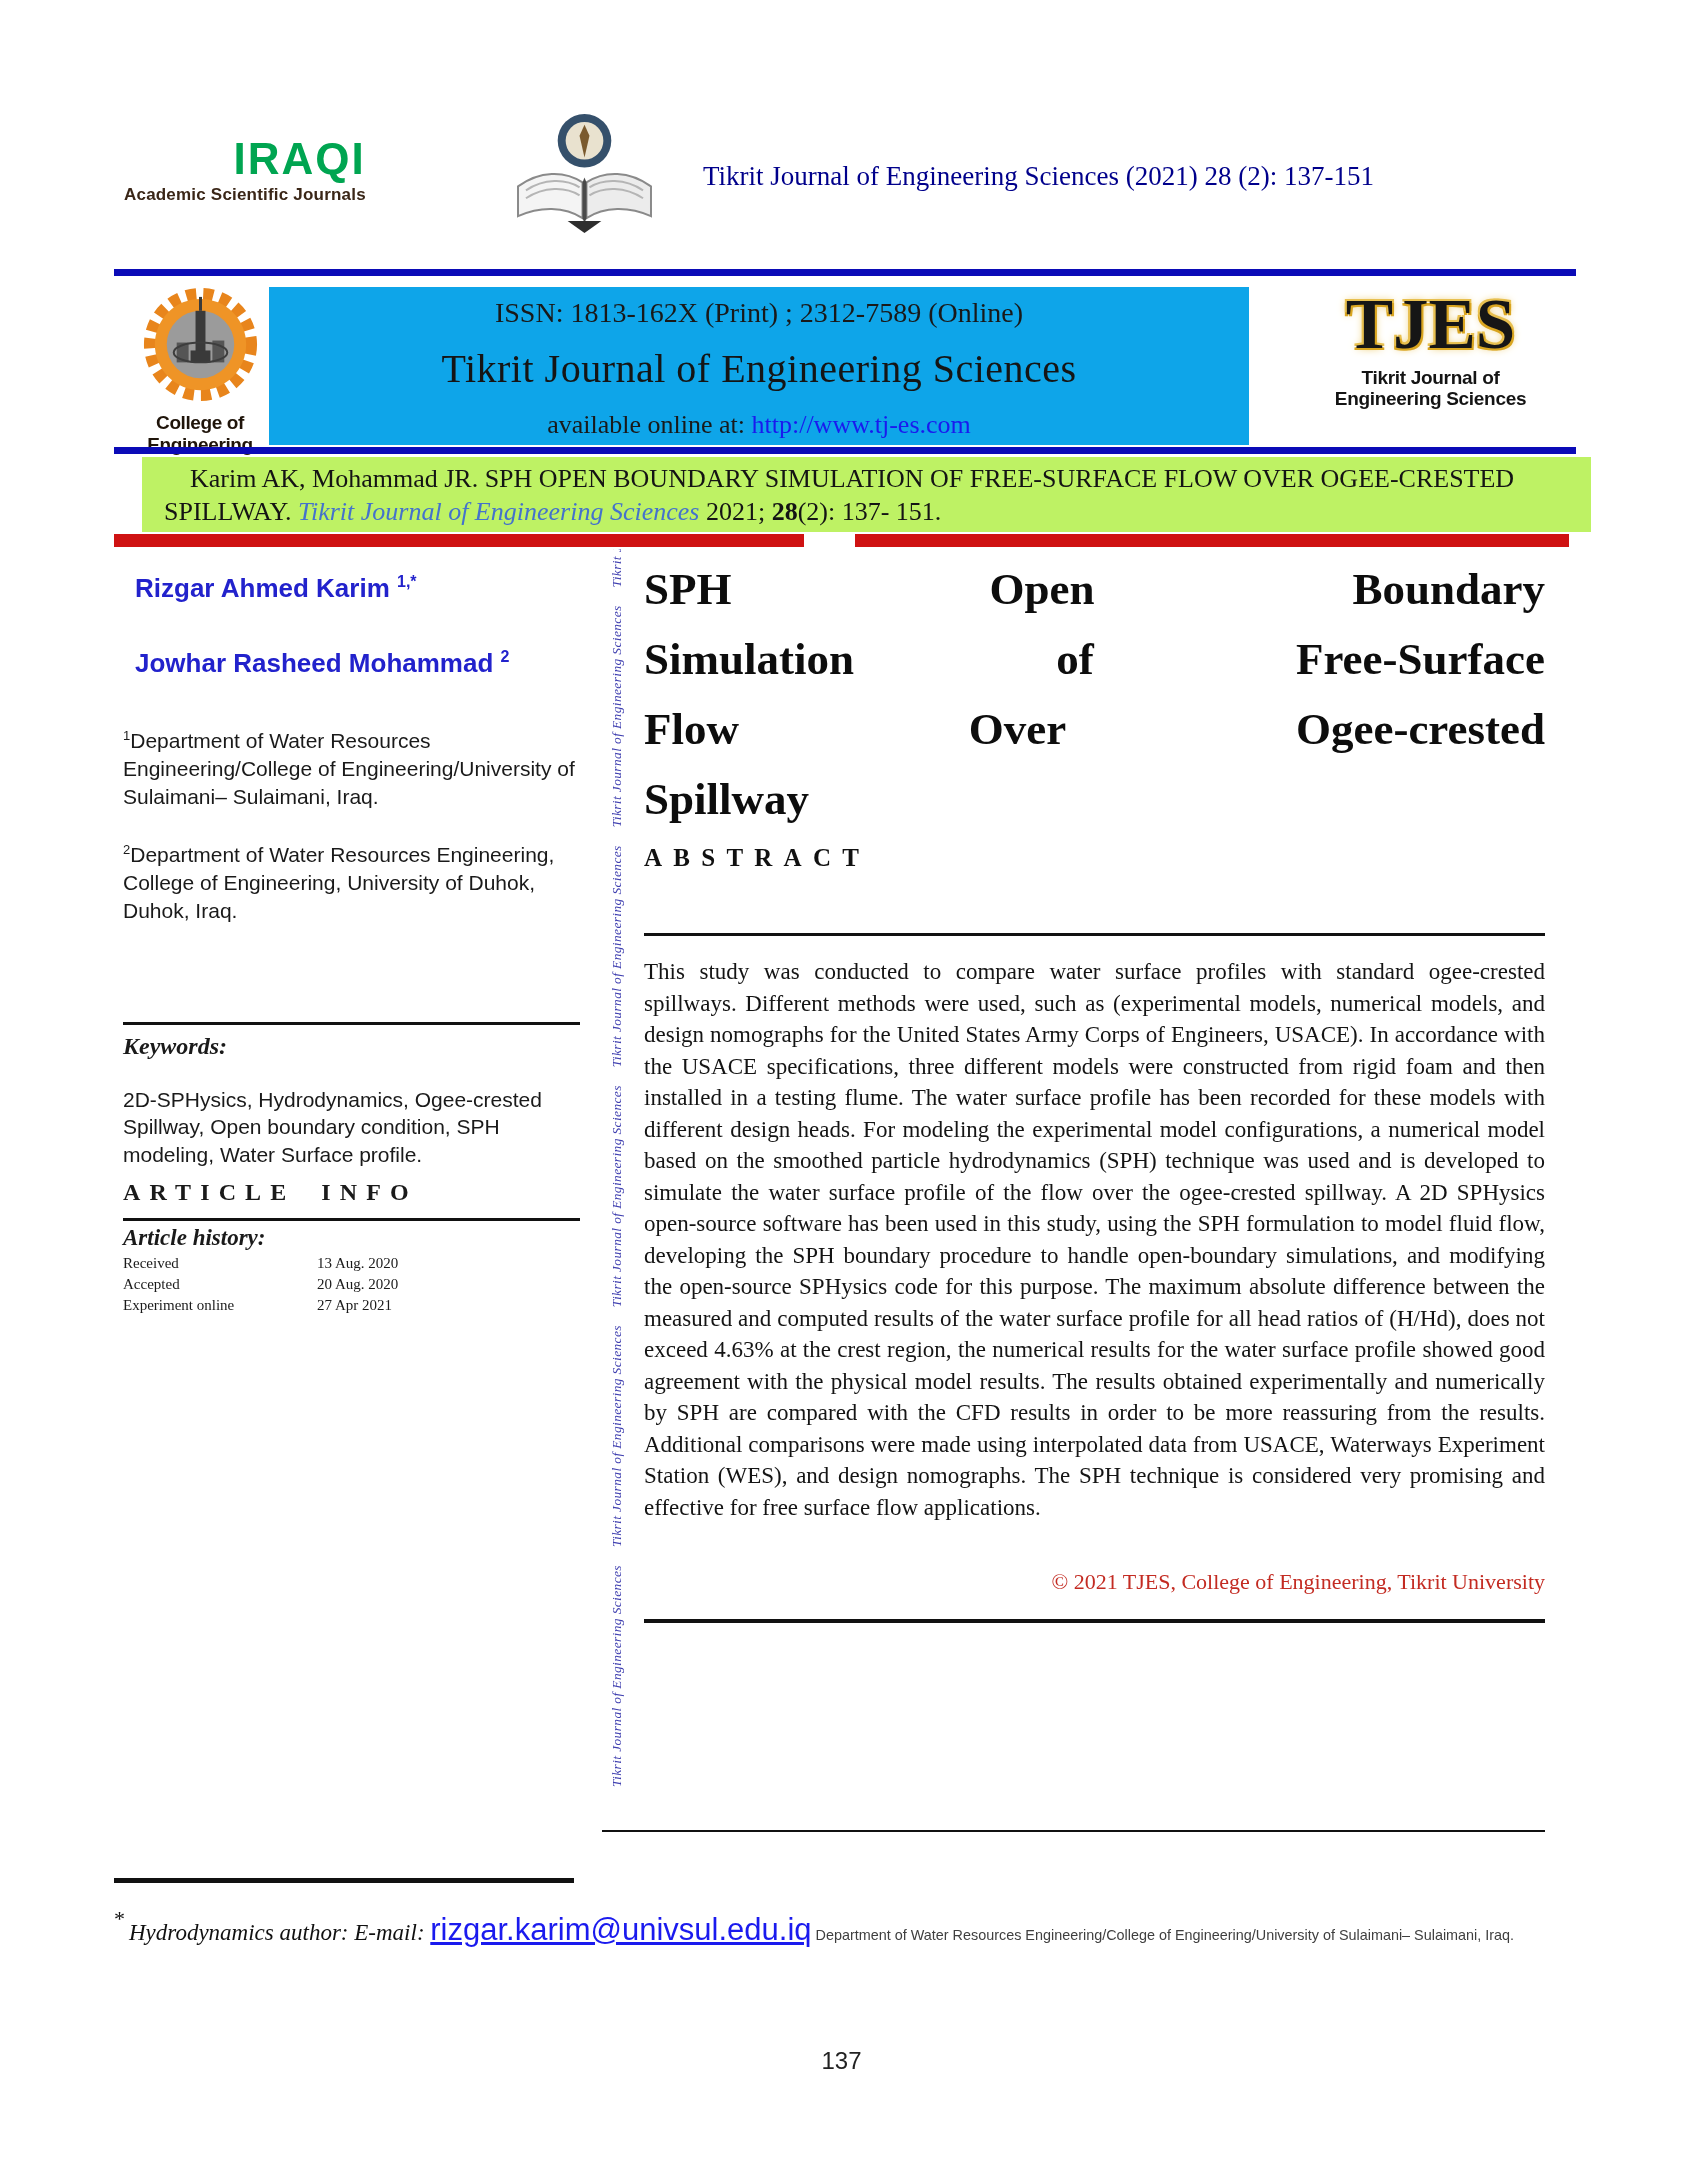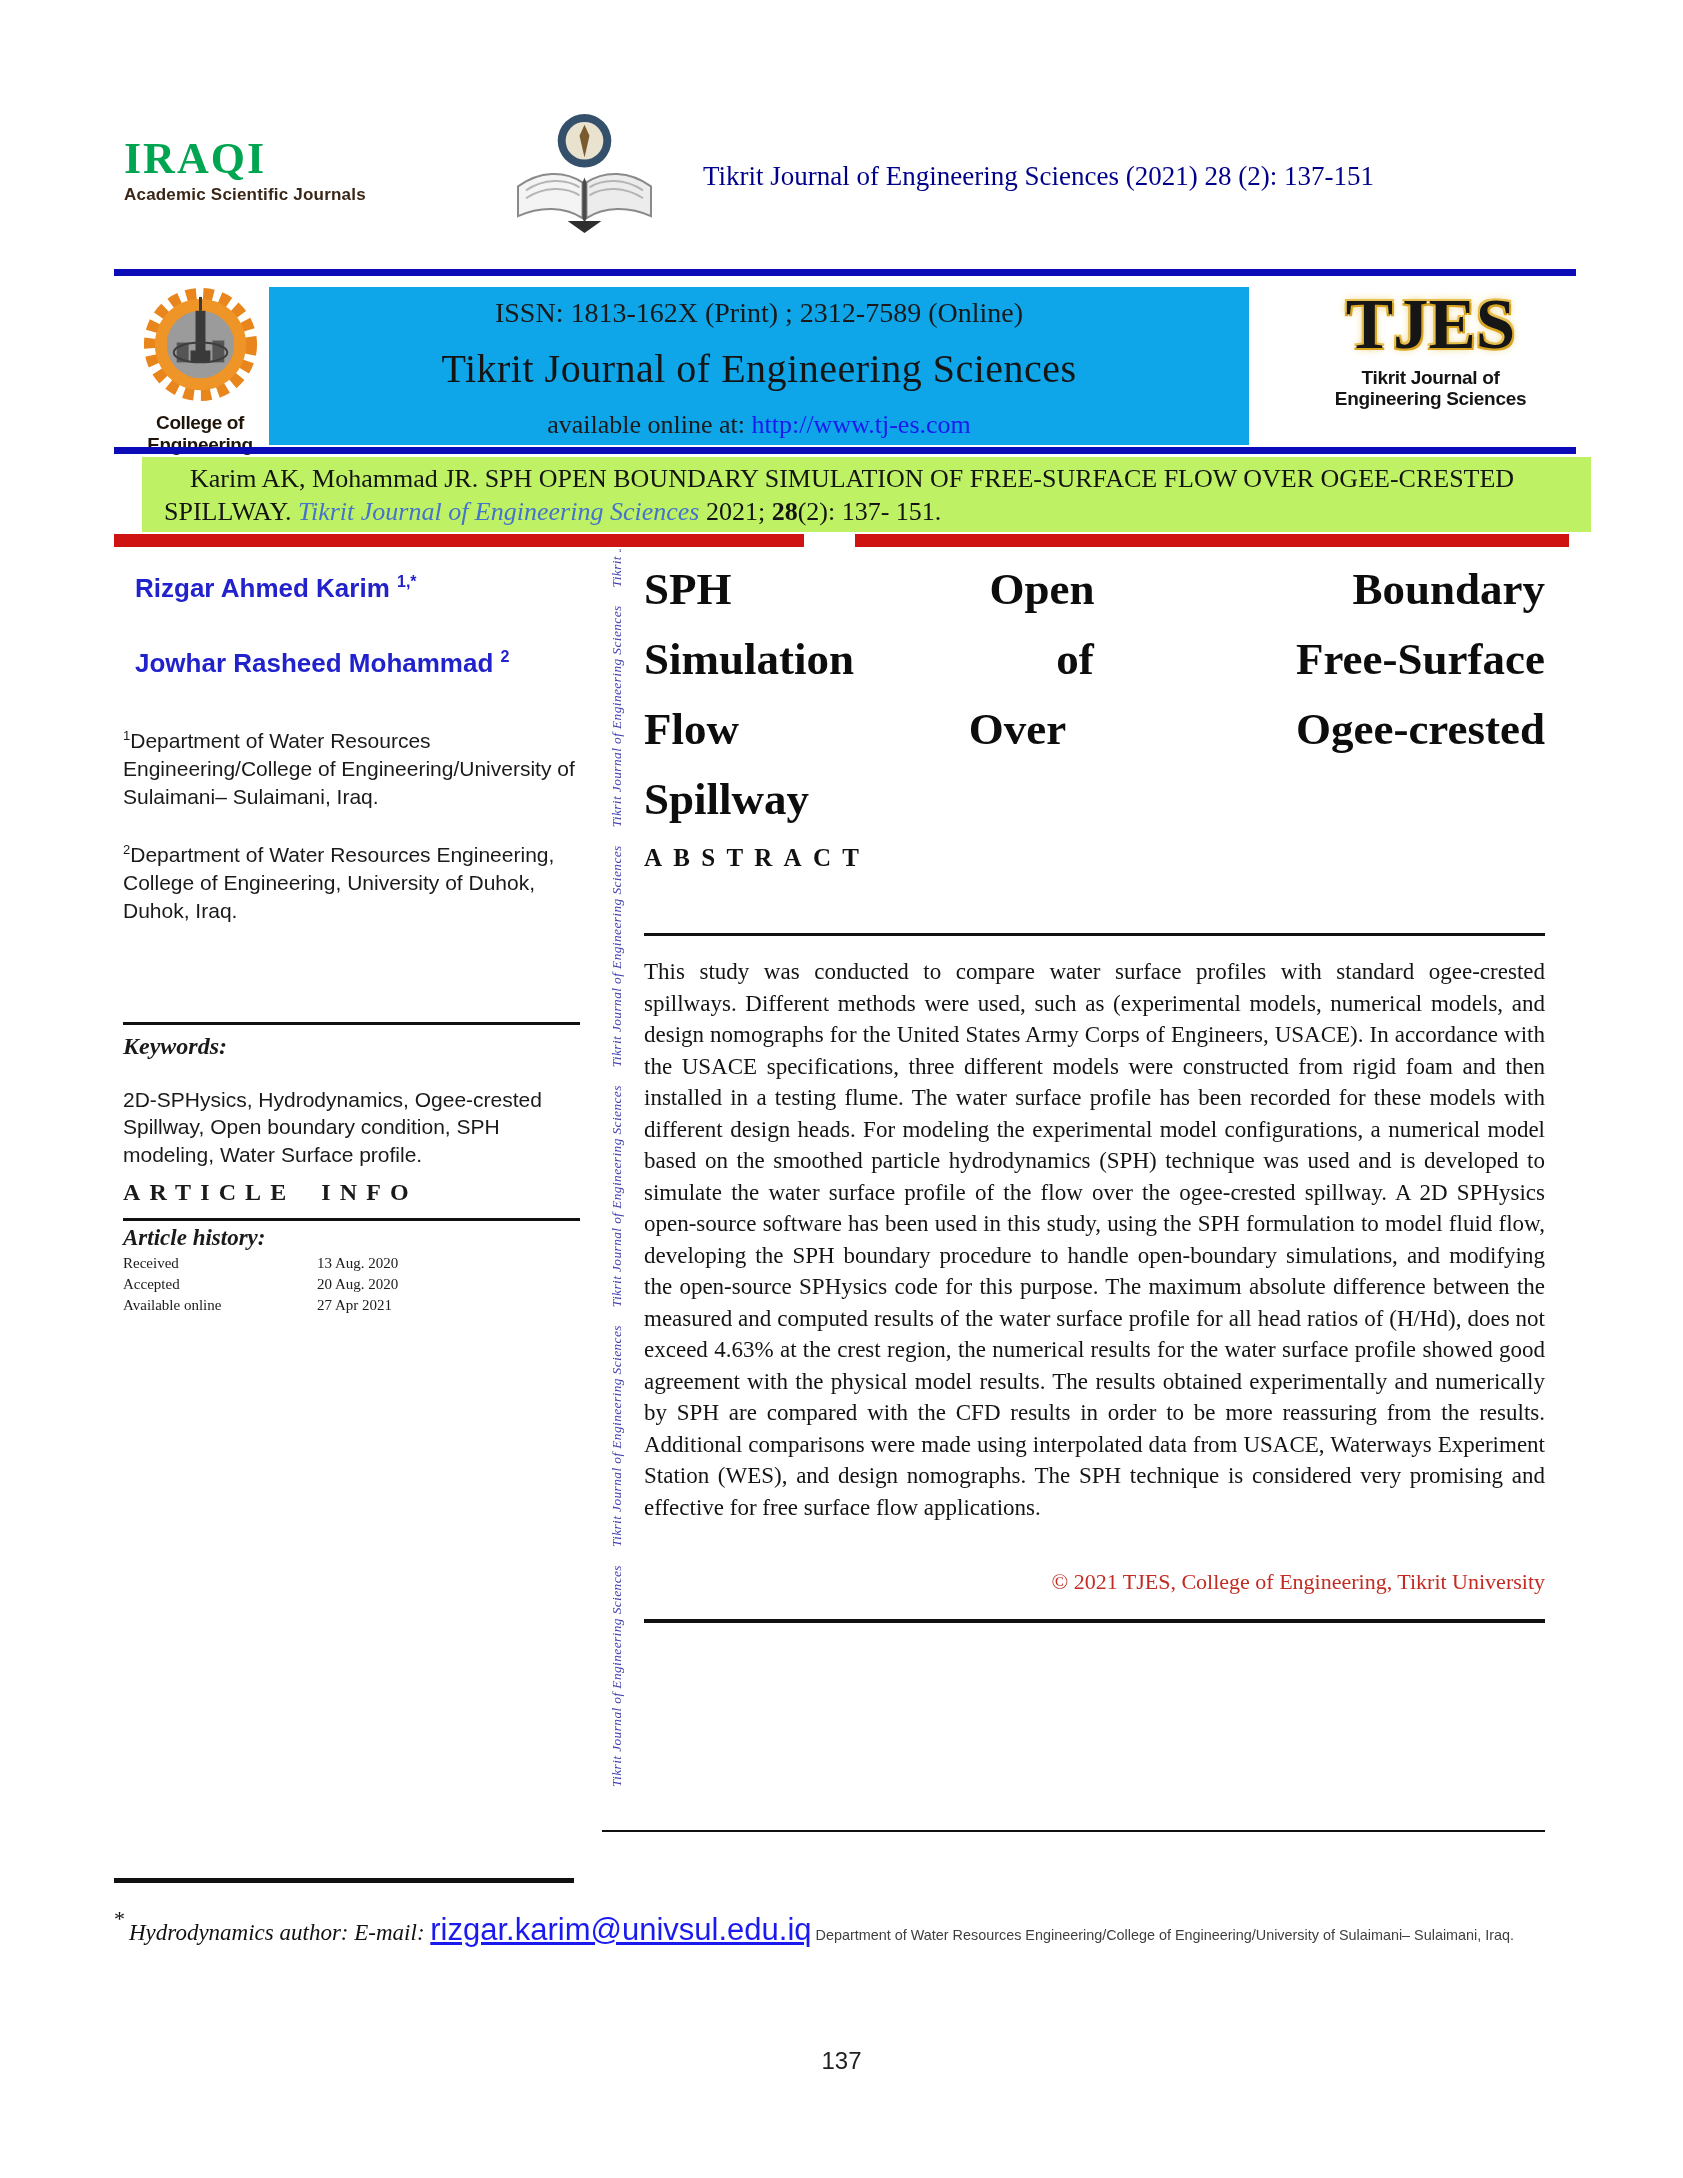--- a/index.html
+++ b/index.html
@@ -2,22 +2,22 @@
 <html><head>
 <meta charset="utf-8">
 <style>
   html,body{margin:0;padding:0;background:#ffffff;}
   .page{position:relative;width:1683px;height:2178px;background:#fff;overflow:hidden;
         font-family:"Liberation Serif",serif;color:#111;}
 
   
   .top-header{position:absolute;left:114px;top:119px;width:1465px;height:149px;}
   .iraqi-logo{position:absolute;left:10px;top:18px;}
-  .iraqi-word{font-family:Liberation Serif, serif;font-weight:800;font-size:44px;
-              color:#00a551;letter-spacing:2px;line-height:1;}
+  .iraqi-word{font-family:Liberation Sans, sans-serif;font-weight:800;font-size:44px;
+              color:#00a551;letter-spacing:2px;line-height:1;text-align:right;}
   .iraqi-sub{font-family:"Liberation Sans",sans-serif;font-weight:700;font-size:17px;
              color:#3a2617;margin-top:4px;letter-spacing:0.2px;}
   .book-icon{position:absolute;left:396px;top:-12px;}
   .journal-ref{position:absolute;left:589px;top:42px;font-size:27px;color:#00008b;white-space:nowrap;}
 
   .hr-blue{position:absolute;left:114px;width:1462px;height:7px;background:#0b0bb7;}
   .hr-blue.one{top:269px;}
   .hr-blue.two{top:447px;}
 
   
@@ -186,21 +186,21 @@
     <div class="hist-table">
         <div class="hist-row">
           <span>Received</span>
           <span>13 Aug. 2020</span>
         </div>
         <div class="hist-row">
           <span>Accepted</span>
           <span>20 Aug. 2020</span>
         </div>
         <div class="hist-row">
-          <span>Available online</span>
+          <span>Experiment online</span>
           <span>27 Apr 2021</span>
         </div>
       </div>
   </aside>
 
   <div class="vstrip">Tikrit Journal of Engineering Sciences   Tikrit Journal of Engineering Sciences   Tikrit Journal of Engineering Sciences   Tikrit Journal of Engineering Sciences   Tikrit Journal of Engineering Sciences   Tikrit Journal of Engineering Sciences   Tikrit Journal of Engineering Sciences   Tikrit Journal of Engineering Sciences   Tikrit Journal of Engineering Sciences   Tikrit Journal of Engineering Sciences</div>
 
   <main class="right-col">
     <h1 class="article-title" style="margin:0;">
         <div class="title-line">

